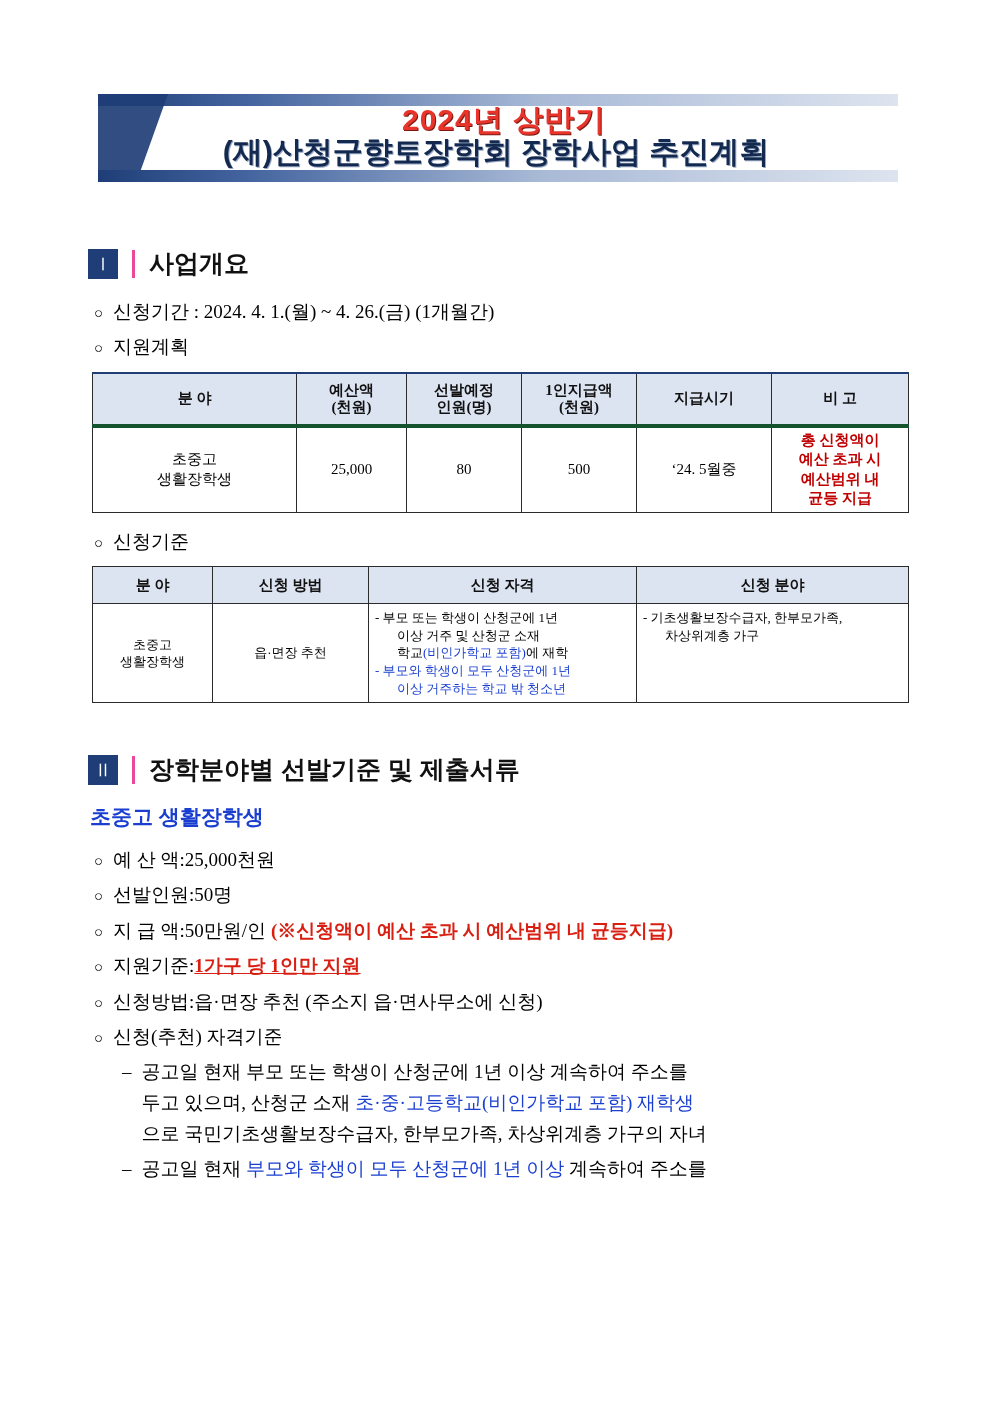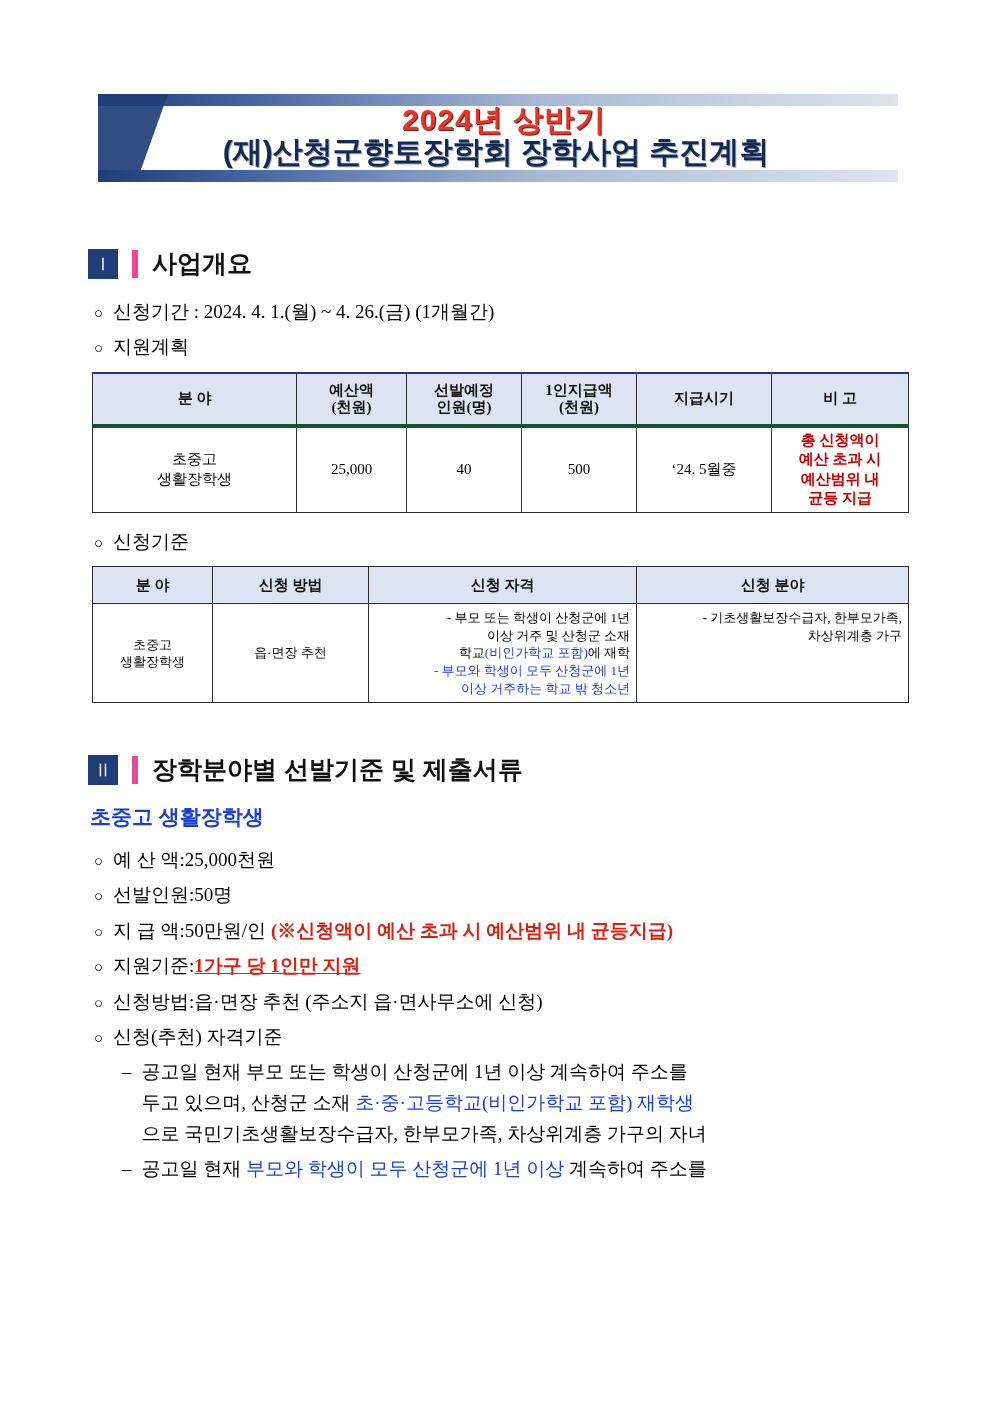--- a/index.html
+++ b/index.html
@@ -99,21 +99,21 @@
     display: flex;
     align-items: center;
     justify-content: center;
     margin-right: 14px;
   }
   .section-title {
     font-family: "Liberation Sans", sans-serif;
     font-weight: bold;
     font-size: 25px;
     color: #111;
-    border-left: 6px solid #ec4899;
+    border-left: 3px solid #ec4899;
     padding-left: 14px;
     line-height: 1.1;
   }
 
   
   .bullet-line {
     font-size: 19px;
     line-height: 1.55;
     margin: 6px 0 6px 6px;
     display: flex;
@@ -167,21 +167,21 @@
     font-size: 15px;
     height: 30px;
     color: #111;
   }
   .tbl2 td {
     font-size: 13px;
     line-height: 1.35;
     padding: 5px 6px;
   }
   .tbl2 td.left {
-    text-align: right;
+    text-align: left;
     vertical-align: top;
   }
   .blue { color: #1a3fd0; }
   .dash-item { display: block; }
 
   
   .sub-title {
     font-family: "Liberation Sans", sans-serif;
     font-weight: bold;
     font-size: 21px;
@@ -269,21 +269,21 @@
         <th>비      고</th>
       </tr>
     </thead>
     <tbody>
       <tr>
         <td>
           <span>초중고</span><br>
           <span>생활장학생</span>
         </td>
         <td>25,000</td>
-        <td>40</td>
+        <td>80</td>
         <td>500</td>
         <td>‘24. 5월중</td>
         <td class="note-red">
           <span>총 신청액이</span><br>
           <span>예산 초과 시</span><br>
           <span>예산범위 내</span><br>
           <span>균등 지급</span>
         </td>
       </tr>
     </tbody>

